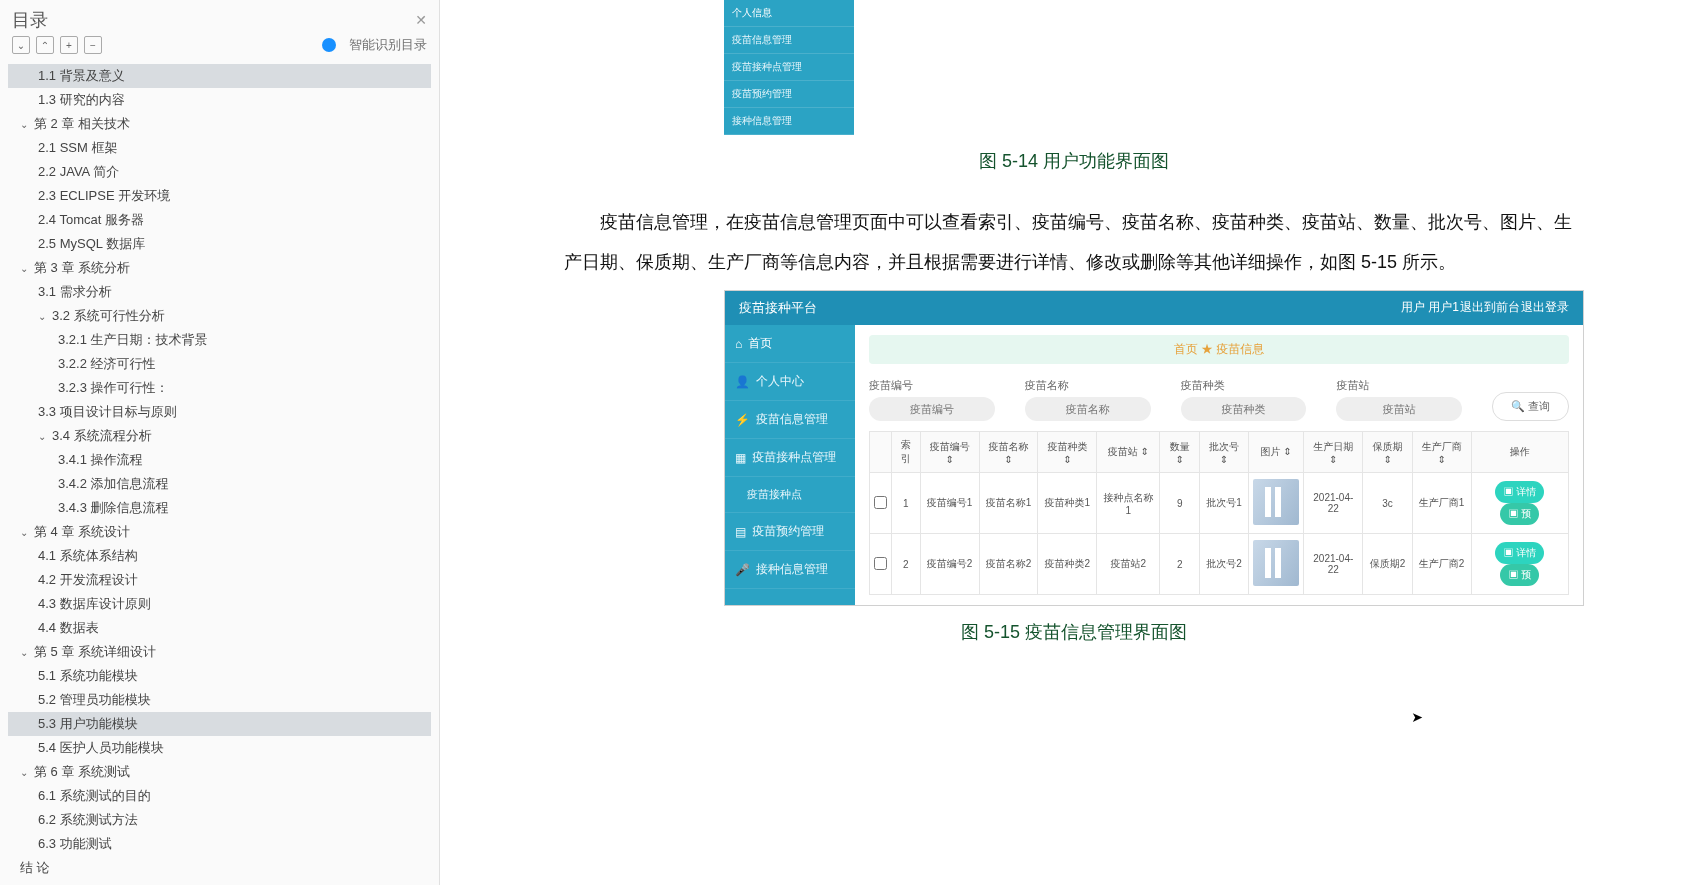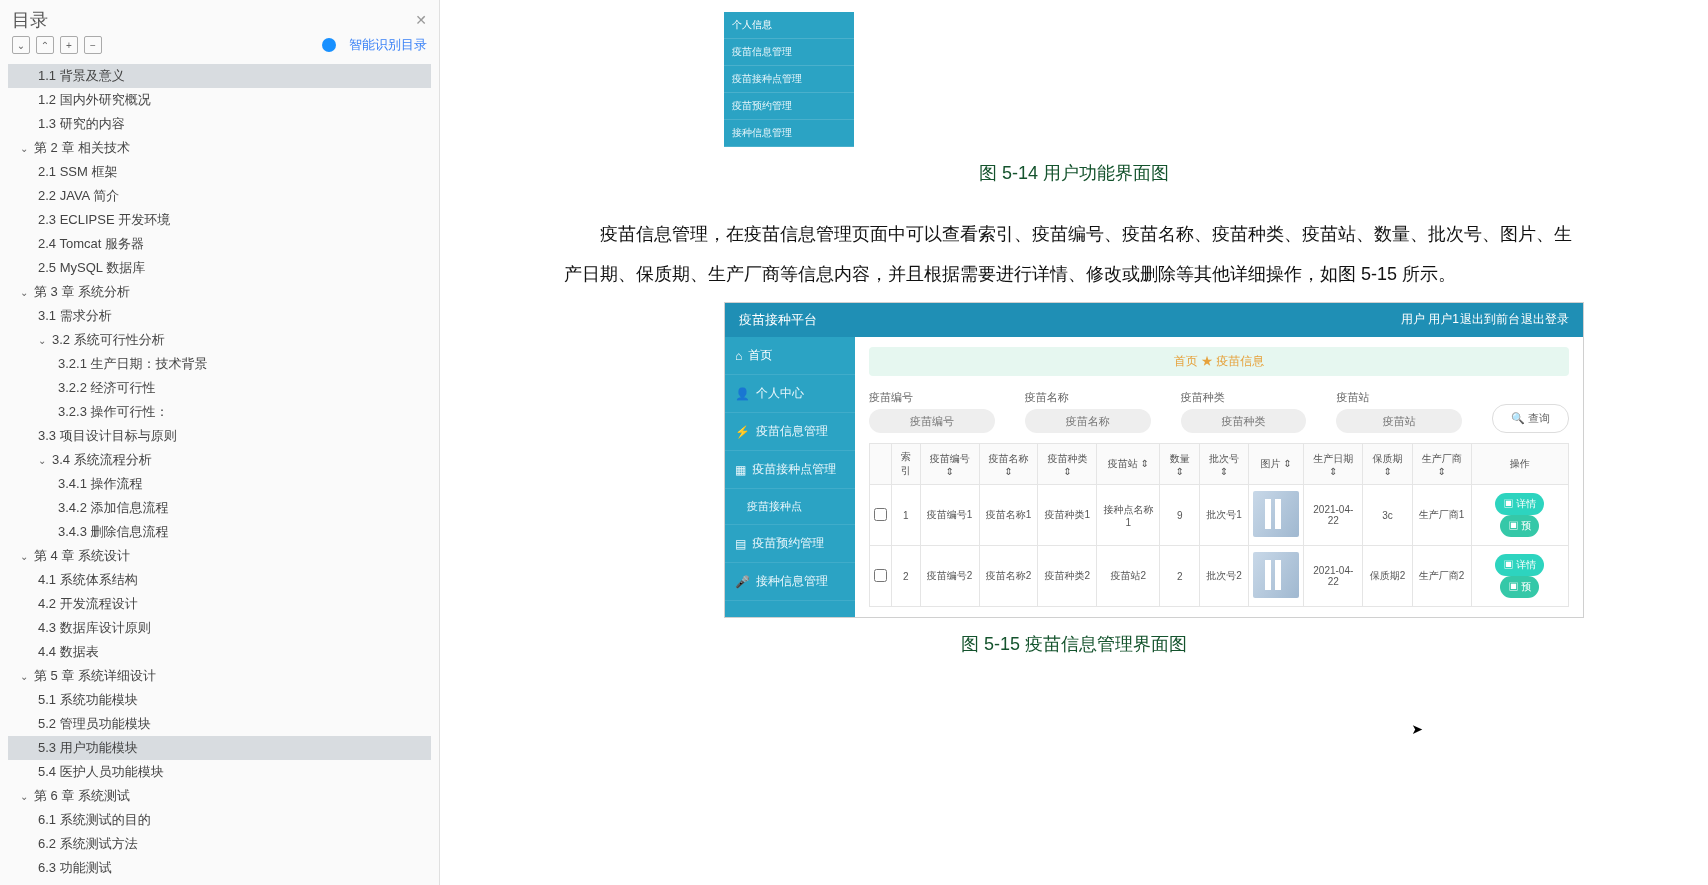--- a/index.html
+++ b/index.html
@@ -4,30 +4,30 @@
 <style>
 * { margin: 0; padding: 0; box-sizing: border-box; }
 body { font-family: "Microsoft YaHei", Arial, sans-serif; font-size: 13px; color: #333; background: #fff; display: flex; height: 885px; width: 1708px; overflow: hidden; }
 .sidebar { width: 440px; border-right: 1px solid #e0e0e0; background: #fafafa; display: flex; flex-direction: column; }
 .sidebar-header { padding: 8px 12px 4px; display: flex; justify-content: space-between; align-items: center; }
 .sidebar-title { font-size: 18px; color: #555; }
 .close-x { color: #999; font-size: 14px; cursor: pointer; }
 .sidebar-tools { padding: 0 12px 6px; display: flex; justify-content: space-between; align-items: center; }
 .tool-icons { display: flex; gap: 6px; }
 .tool-icon { width: 18px; height: 18px; border: 1px solid #aaa; border-radius: 2px; display: flex; align-items: center; justify-content: center; font-size: 10px; color: #666; cursor: pointer; }
-.smart-toc { display: flex; align-items: center; gap: 13px; color: #3b82f6; cursor: pointer; }
+.smart-toc { display: flex; align-items: center; gap: 13px; color: #737373; cursor: pointer; }
 .smart-toc .dot { width: 14px; height: 14px; background: #1890ff; border-radius: 50%; display: inline-block; }
 .toc-tree { flex: 1; overflow-y: auto; padding: 4px 8px 20px 8px; }
 .toc-item { padding: 3px 4px; cursor: pointer; color: #444; display: flex; align-items: center; gap: 4px; white-space: nowrap; }
 .toc-item.level1 { padding-left: 12px; }
 .toc-item.level2 { padding-left: 30px; }
 .toc-item.level3 { padding-left: 50px; }
 .toc-item.active { background: #d8dce0; }
 .caret { font-size: 10px; color: #666; width: 10px; display: inline-block; }
-.content { flex: 1; overflow-y: auto; background: #fff; padding: 12px 20px; position: relative; }
+.content { flex: 1; overflow-y: auto; background: #fff; padding: 0 20px; position: relative; }
 .doc-page { background: #fff; margin: 0 auto; max-width: 1060px; padding: 0 0 30px 0; }
 
 
 .app-frag1 { margin-left: 180px; margin-bottom: 10px; width: 130px; }
 .mini-side { background: #2ba3c4; font-size: 10px; }
 .mini-side .mi { padding: 6px 8px; border-bottom: 1px solid rgba(255,255,255,.15); color: #e8f6fb; }
 .mini-side .mi.top { color: #fff; font-weight: 500; }
 
 .caption { text-align: center; font-size: 18px; margin: 14px 0 30px; color: #14532d; }
 
@@ -74,23 +74,20 @@
       <span class="tool-icon">−</span>
     </div>
     <div class="smart-toc">
       <span class="dot"></span>
       <span>智能识别目录</span>
     </div>
   </div>
   <div class="toc-tree" id="toc-tree">
       <div class="toc-item level2 active">
         <span>1.1 背景及意义</span>
-      </div>
-      <div class="toc-item level2">
-        <span>1.2 国内外研究概况</span>
       </div>
       <div class="toc-item level2">
         <span>1.3 研究的内容</span>
       </div>
       <div class="toc-item level1">
         <span class="caret">⌄</span>
         <span>第 2 章 相关技术</span>
       </div>
       <div class="toc-item level2">
         <span>2.1 SSM 框架</span>

